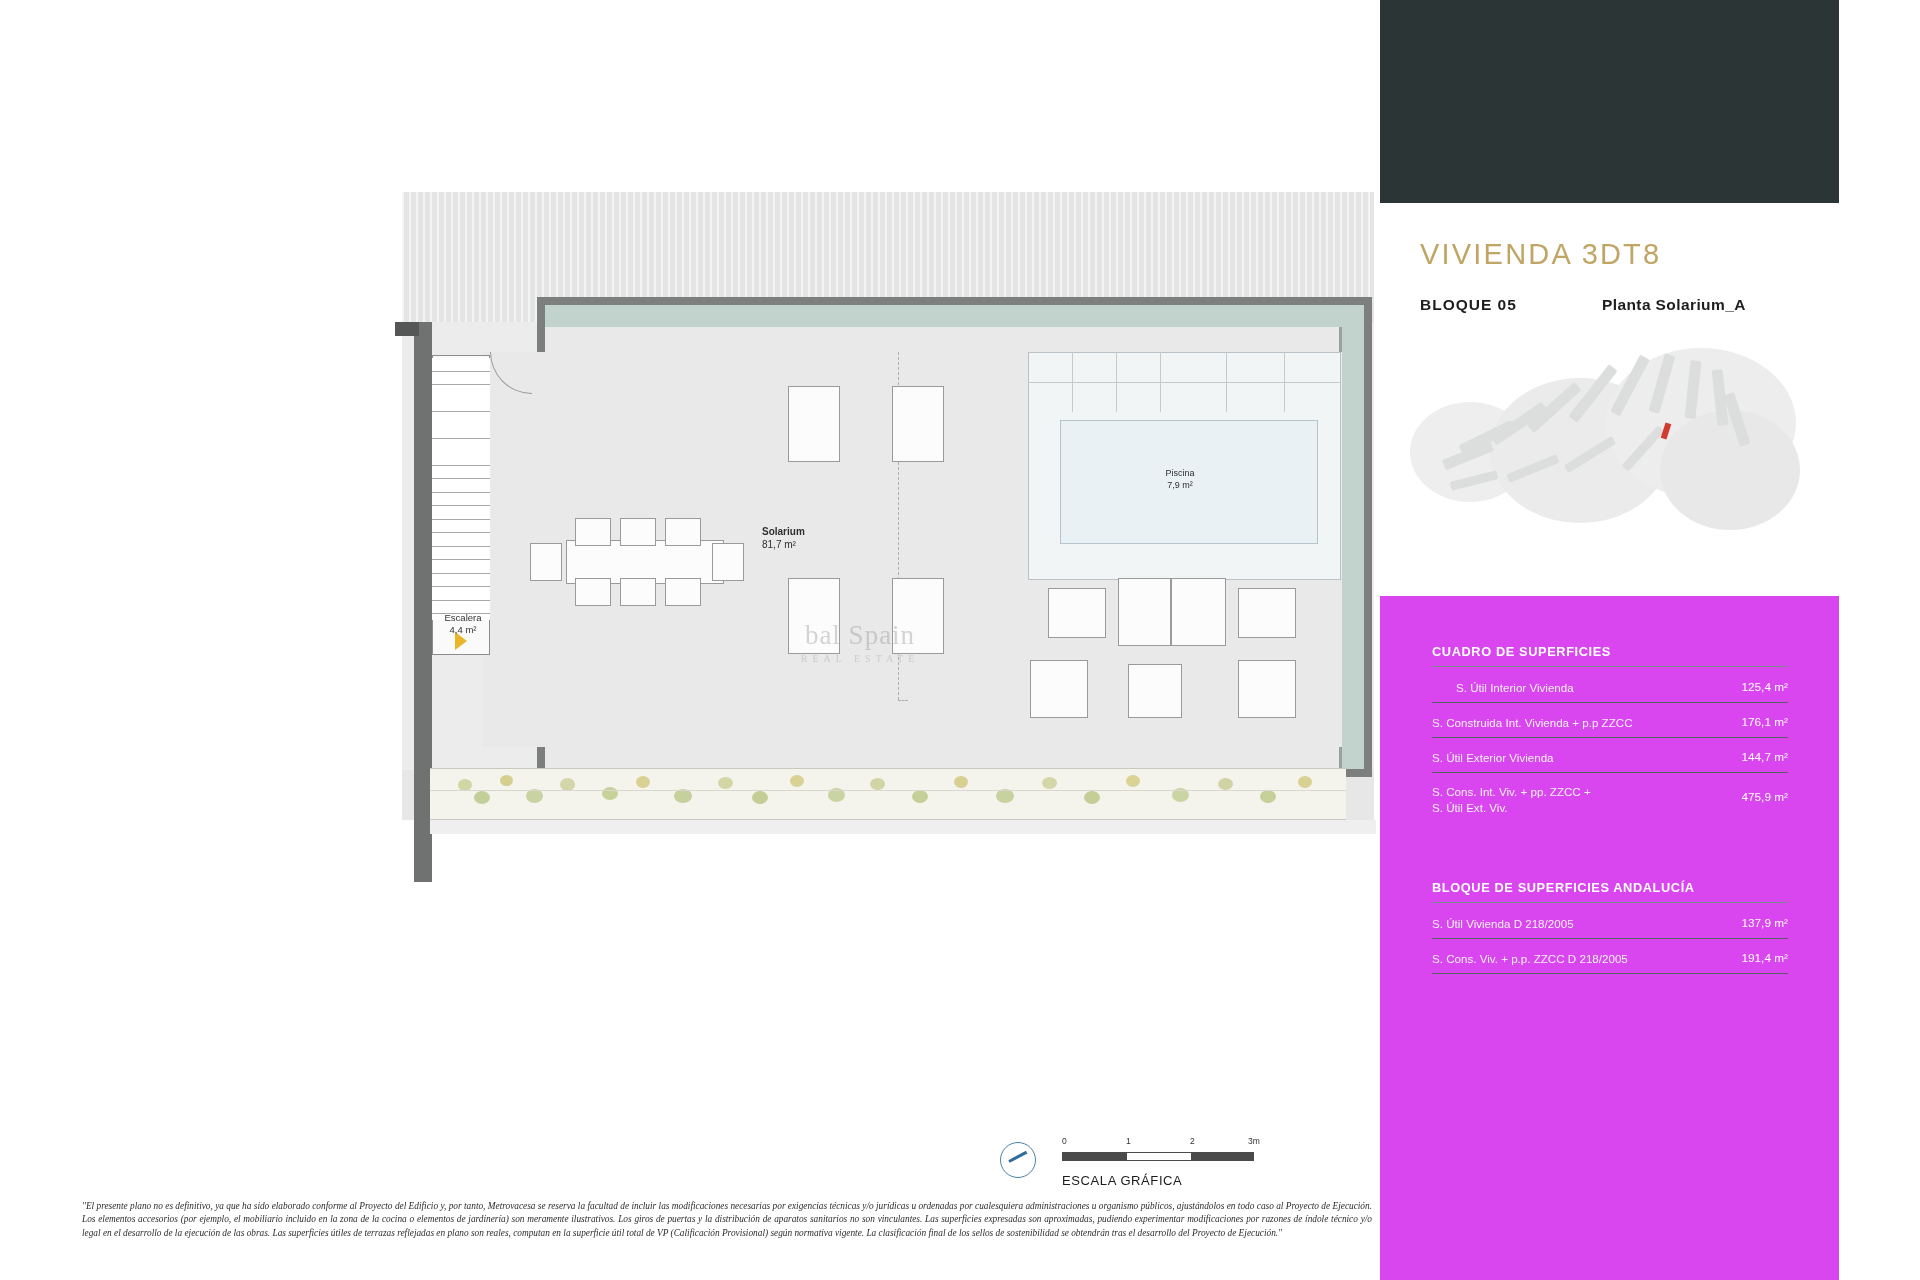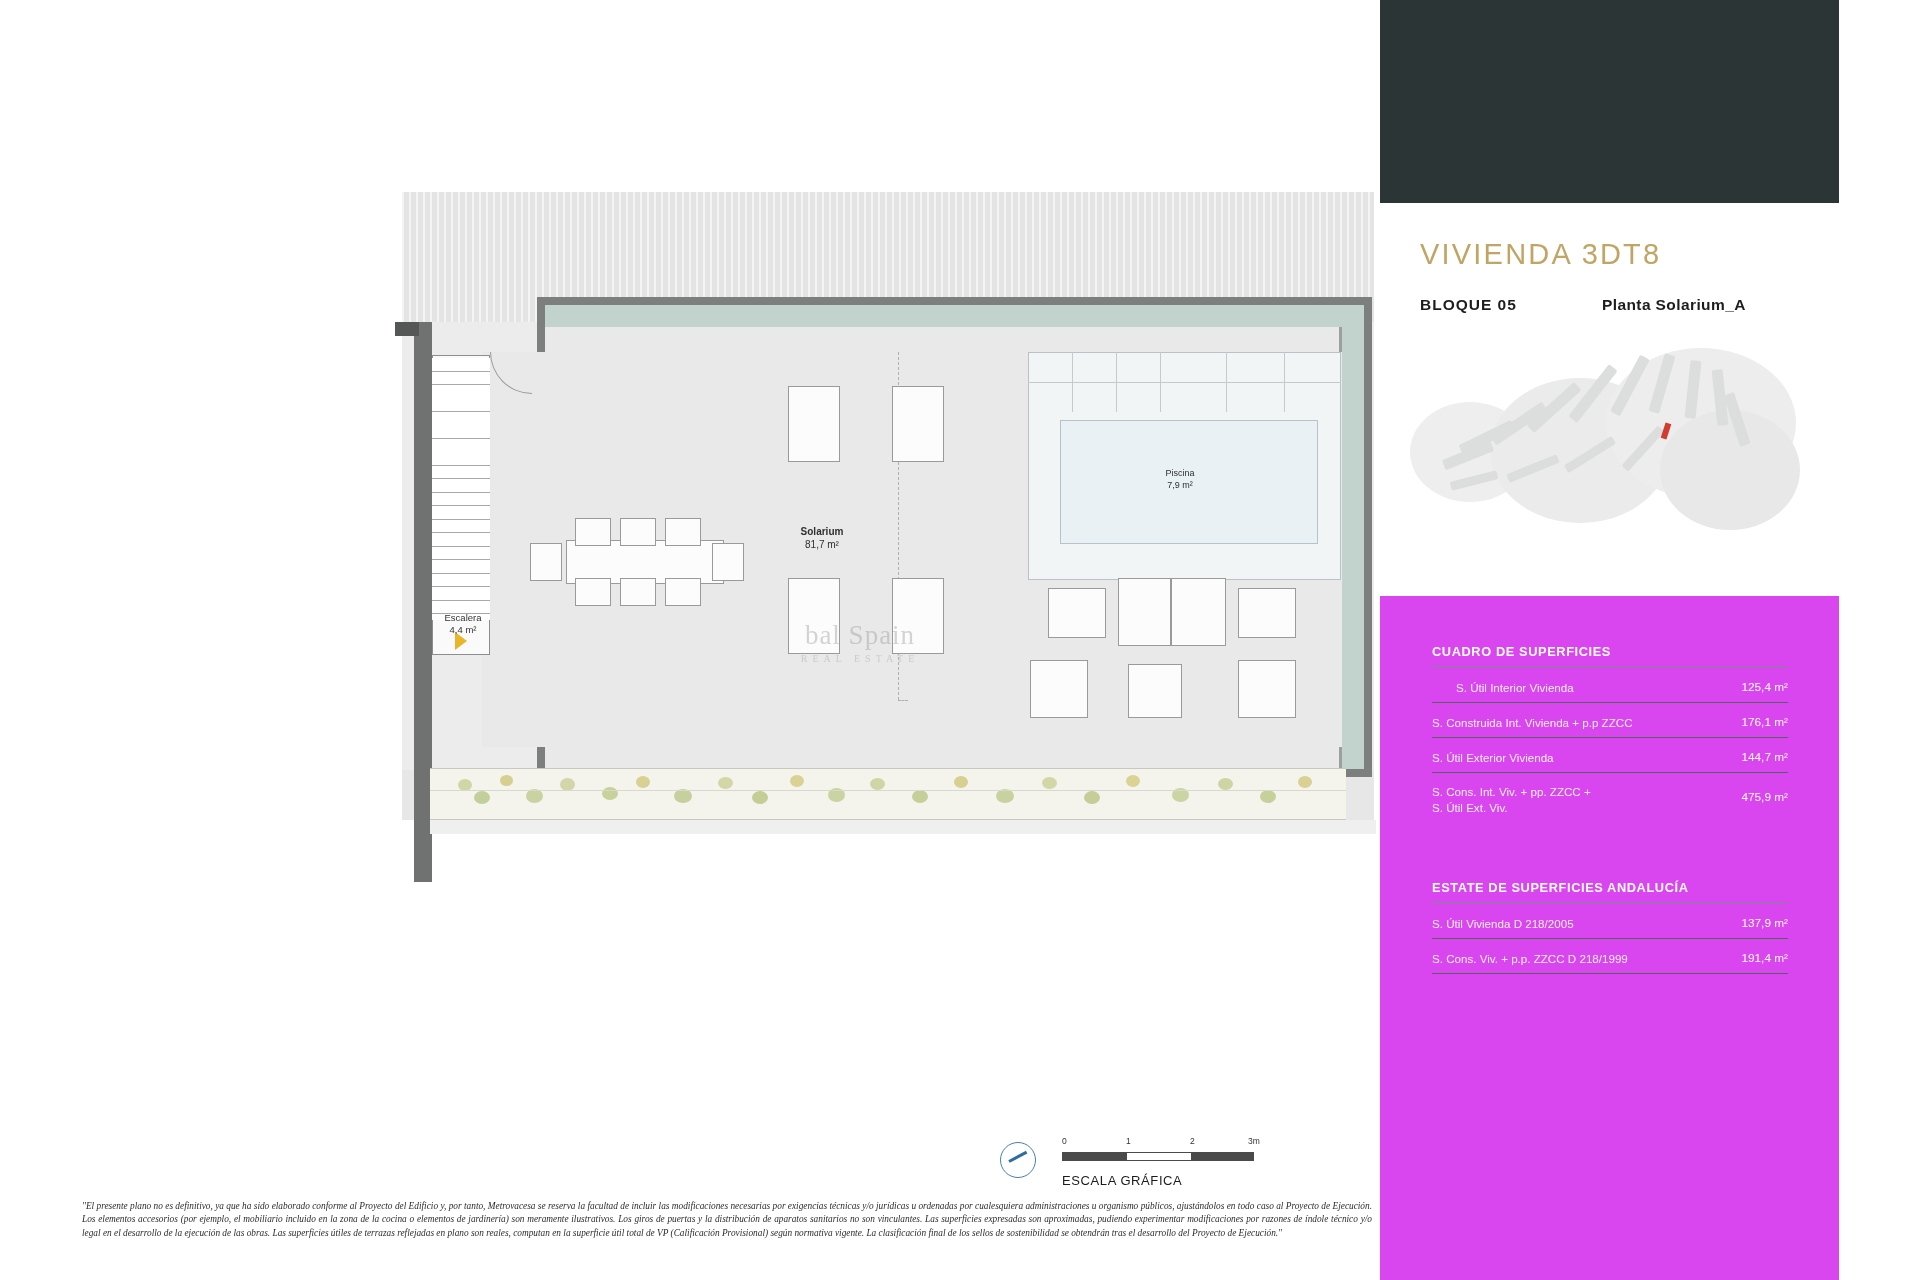--- a/index.html
+++ b/index.html
@@ -128,21 +128,20 @@
     text-align: center;
     font-size: 9.5px;
     color: #333;
     line-height: 1.25;
   }
 
   .label-solarium {
     position: absolute;
     left: 762px; top: 525px;
     width: 120px;
-    text-align: center;
     font-size: 10px;
     color: #2f2f2f;
     line-height: 1.3;
   }
 
   .label-piscina {
     position: absolute;
     left: 1120px; top: 468px;
     width: 120px;
     text-align: center;
@@ -571,25 +570,25 @@
     <div class="hr-line" style="left:52px; top:141px; width:356px; border-color:#55625f;"></div>
 
     <div class="row-label" style="left:52px; top:154px;">S. Útil Exterior Vivienda</div>
     <div class="row-value" style="left:288px; top:154px;">144,7 m²</div>
     <div class="hr-line" style="left:52px; top:176px; width:356px; border-color:#55625f;"></div>
 
     <div class="row-label" style="left:52px; top:188px; white-space:pre-line; width:230px;">S. Cons. Int. Viv. + pp. ZZCC +
 S. Útil Ext. Viv.</div>
     <div class="row-value" style="left:288px; top:194px;">475,9 m²</div>
 
-    <div class="tbl-heading" style="left:52px; top:284px;">ESTATE DE SUPERFICIES ANDALUCÍA</div>
+    <div class="tbl-heading" style="left:52px; top:284px;">BLOQUE DE SUPERFICIES ANDALUCÍA</div>
     <div class="hr-line" style="left:52px; top:306px; width:356px;"></div>
 
     <div class="row-label" style="left:52px; top:320px;">S. Útil Vivienda D 218/2005</div>
     <div class="row-value" style="left:288px; top:320px;">137,9 m²</div>
     <div class="hr-line" style="left:52px; top:342px; width:356px; border-color:#55625f;"></div>
 
-    <div class="row-label" style="left:52px; top:355px;">S. Cons. Viv. + p.p. ZZCC D 218/1999</div>
+    <div class="row-label" style="left:52px; top:355px;">S. Cons. Viv. + p.p. ZZCC D 218/2005</div>
     <div class="row-value" style="left:288px; top:355px;">191,4 m²</div>
     <div class="hr-line" style="left:52px; top:377px; width:356px; border-color:#55625f;"></div>
 
   </div>
 </div>
 
 </body></html>

